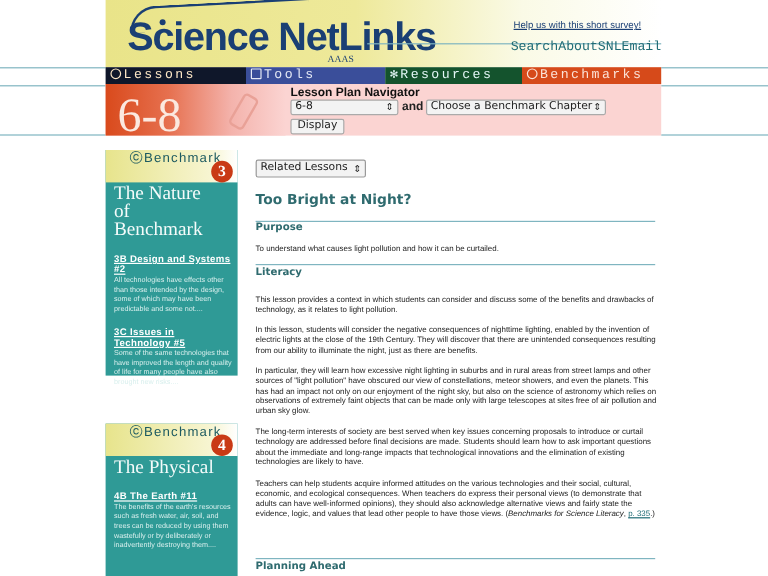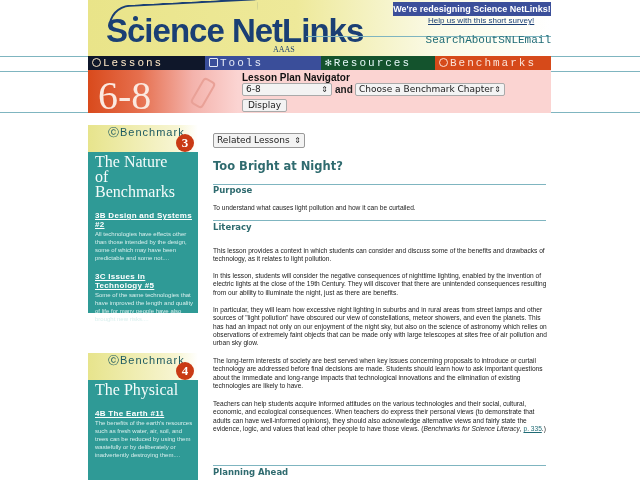--- a/index.html
+++ b/index.html
@@ -91,21 +91,20 @@
 <div class="hline" style="top:71px"></div>
 <div class="hline" style="top:112px"></div>
 
 <div class="page">
   <div class="header">
     <div class="logo-arc"></div>
     <div class="logo-dot"></div>
     <div class="logo">Science NetLinks</div>
     <div class="aaas">AAAS</div>
     <div class="logo-line"></div>
-    <div class="redesign">We're redesigning Science NetLinks!</div>
     <div class="survey">Help us with this short survey!</div>
     <div class="toplinks">
       <span>Search</span>
       <span>AboutSNL</span>
       <span>Email</span>
     </div>
   </div>
 
   <div class="nav">
     <div class="nav-item nav-lessons">
@@ -140,21 +139,21 @@
     <div class="btn-display">Display</div>
   </div>
 
   <div class="card" style="top:125px;height:188px">
     <div class="card-head">
       <span>ⓒ</span><span>Benchmark</span>
     </div>
     <div class="card-num">3</div>
     <div class="card-title">
       <div>The Nature</div>
-      <div>of Benchmarks</div>
+      <div>of Benchmark</div>
     </div>
     <div style="height:12px"></div>
     <a class="card-link">3B Design and Systems #2</a>
     <div class="card-text">All technologies have effects other than those intended by the design, some of which may have been predictable and some not....</div>
     <div style="height:10px"></div>
     <a class="card-link">3C Issues in Technology #5</a>
     <div class="card-text">Some of the same technologies that have improved the length and quality of life for many people have also brought new risks....</div>
   </div>
 
   <div class="card" style="top:353px;height:127px">

